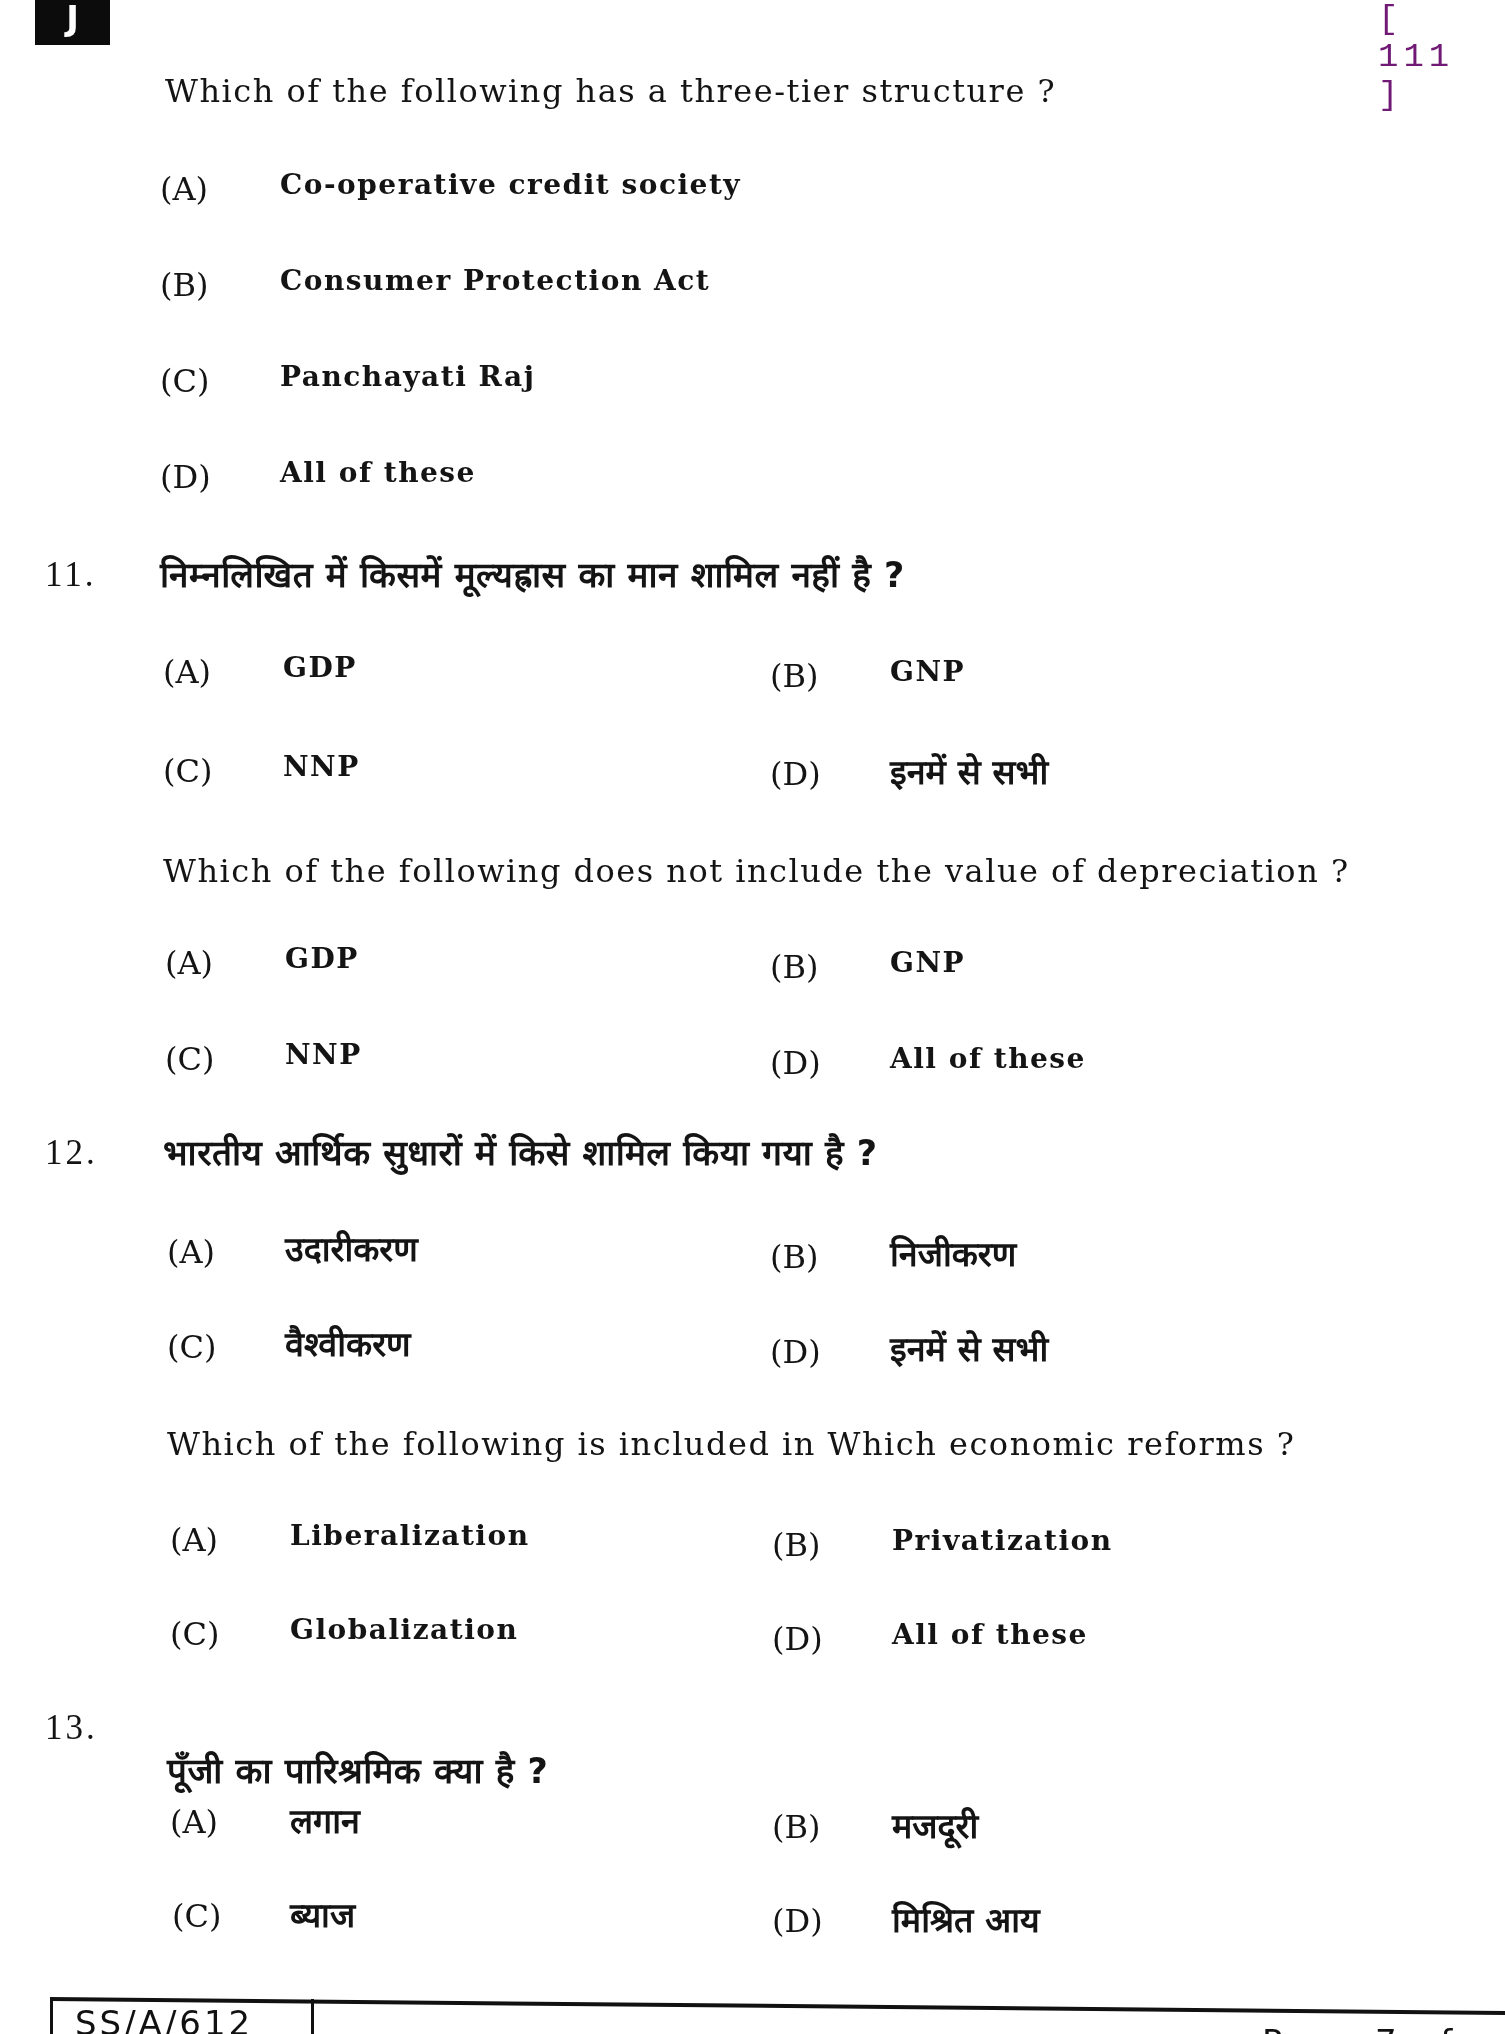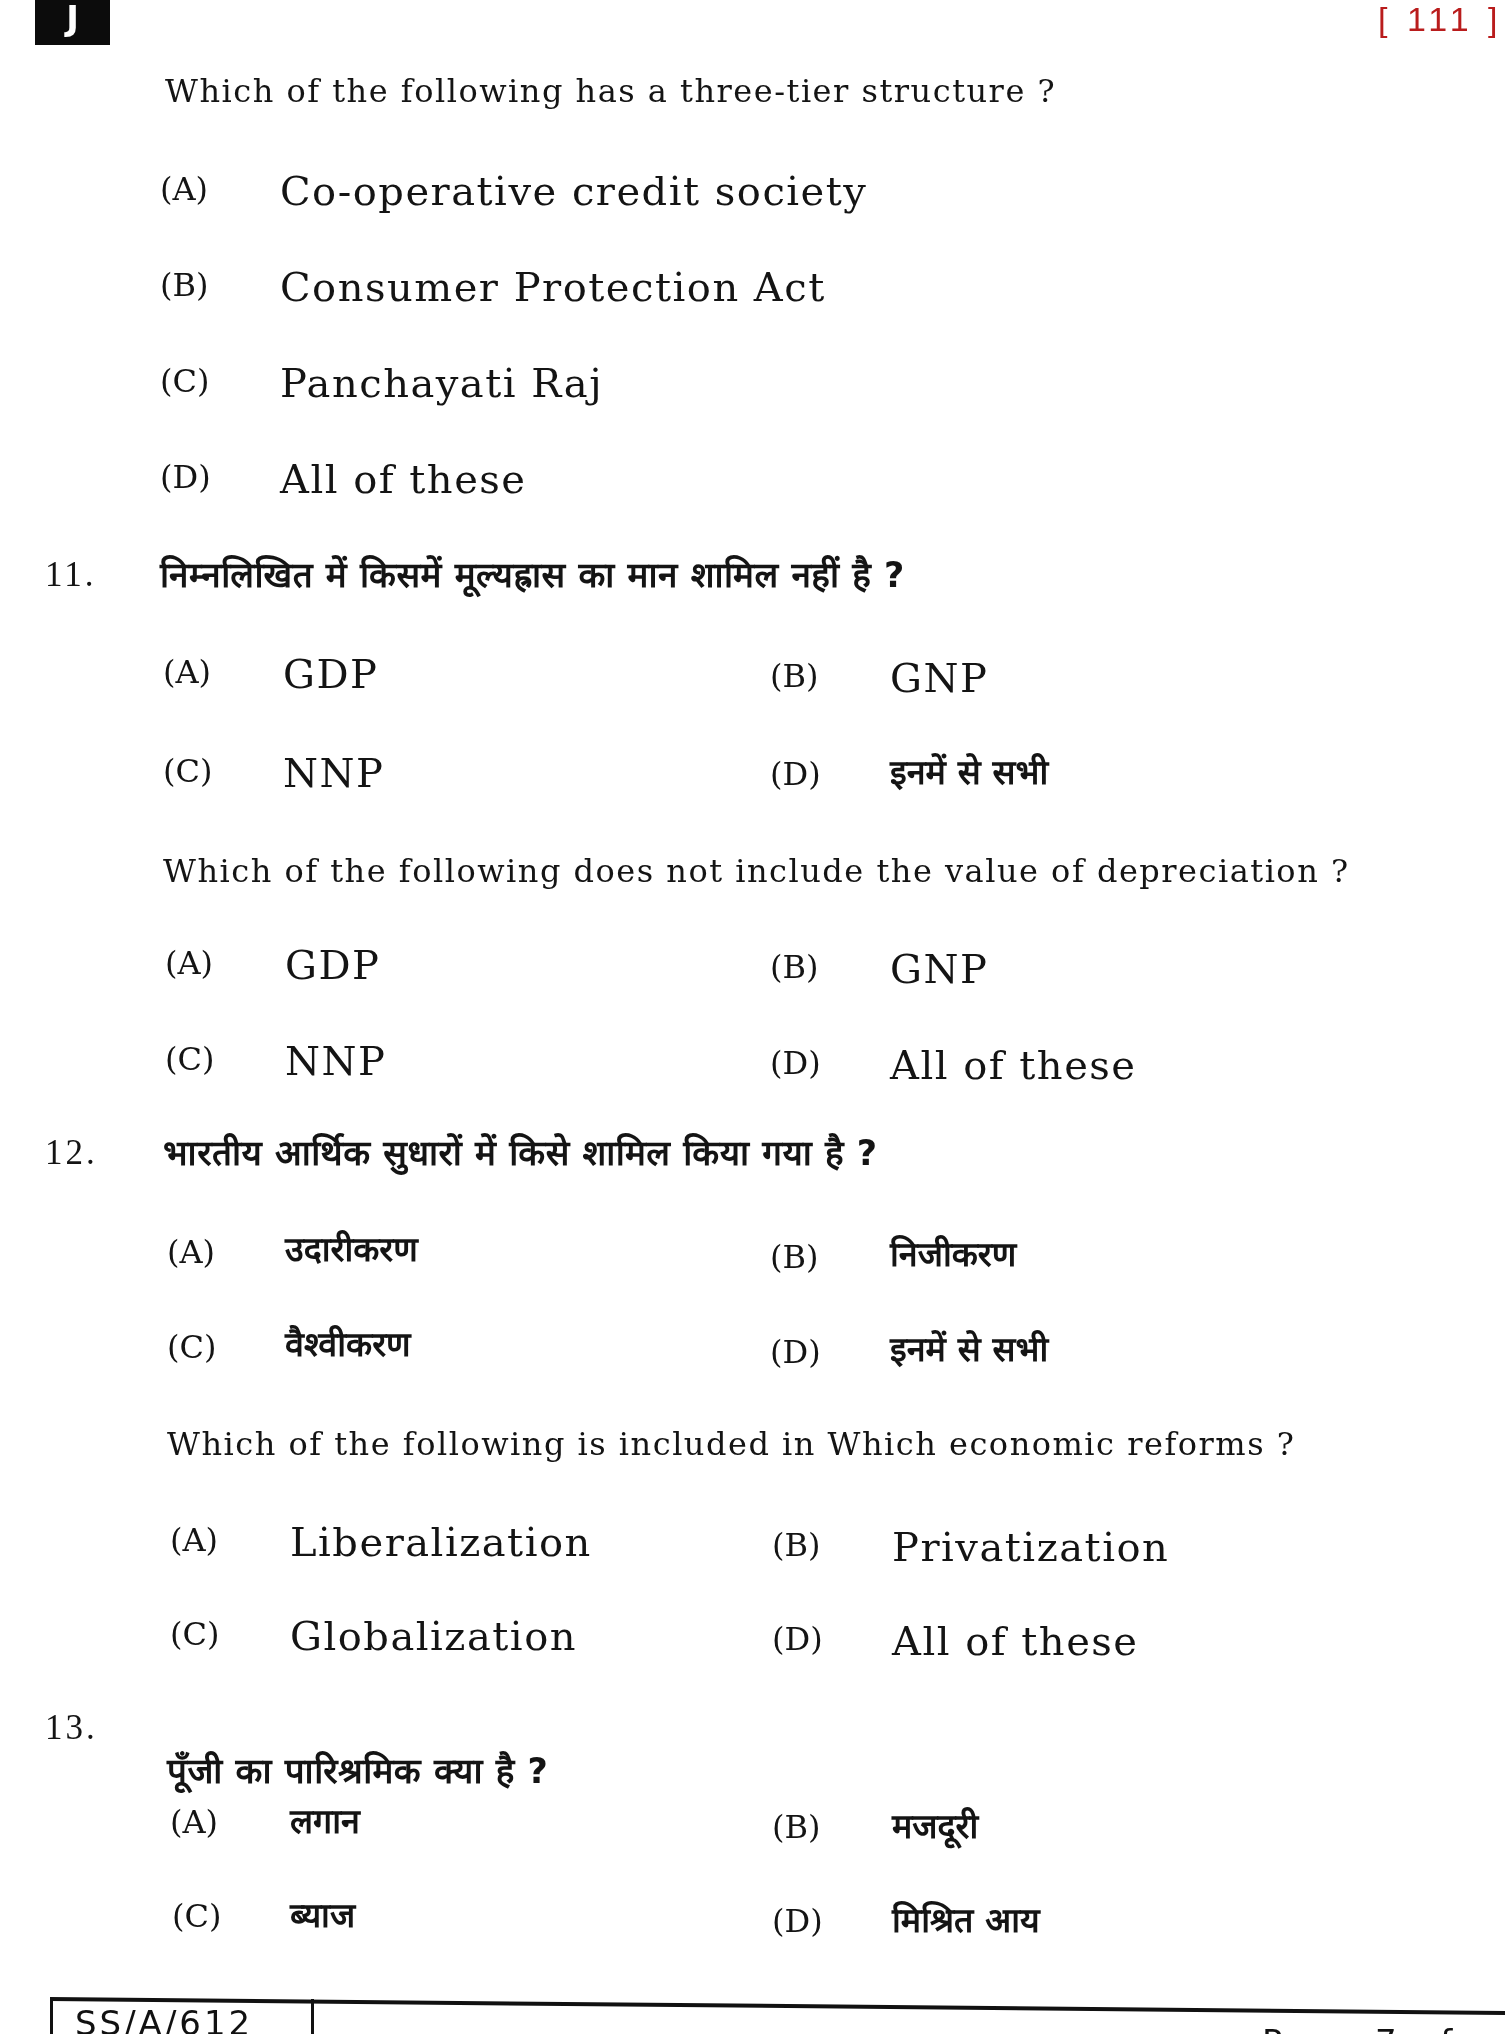--- a/index.html
+++ b/index.html
@@ -2,28 +2,28 @@
 <html><head>
 <meta charset="utf-8">
 <style>
   html, body { margin:0; padding:0; background:#ffffff; }
   body { width:1505px; height:2034px; position:relative; overflow:hidden;
          font-family:"DejaVu Serif", "Liberation Serif", serif; color:#141414; }
   .abs { position:absolute; white-space:nowrap; }
   .set-badge { position:absolute; left:35px; top:0; width:75px; height:45px; background:#0c0c0c;
                color:#fff; font-family:"DejaVu Sans", sans-serif; font-weight:bold; font-size:34px;
                text-align:center; line-height:36px; }
-  .page-code { position:absolute; left:1378px; top:0; font-family:Liberation Sans, sans-serif;
-               font-size:34px; letter-spacing:5px; color:#b91c1c; }
+  .page-code { position:absolute; left:1378px; top:0; font-family:Liberation Mono, monospace;
+               font-size:34px; letter-spacing:5px; color:#701a75; }
   .qnum { position:absolute; left:45px; font-family:"Liberation Serif", serif; font-size:35px; letter-spacing:3px; }
   .stem { position:absolute; font-size:33px; letter-spacing:1.2px; }
   .stem-en { font-family:"DejaVu Serif", serif; font-size:32px; letter-spacing:1.5px; }
   .stem-hi { font-family:"DejaVu Sans", sans-serif; font-size:35px; font-weight:bold; letter-spacing:0.5px; }
   .opt-label { position:absolute; font-family:"DejaVu Serif", serif; font-size:32px; }
-  .opt-text { position:absolute; font-family:"DejaVu Serif", serif; font-size:40px; letter-spacing:1.5px; }
+  .opt-text { position:absolute; font-family:"DejaVu Serif", serif; font-size:28px; letter-spacing:1.5px;font-weight:bold; }
   .opt-text.hi { font-family:"DejaVu Sans", sans-serif; font-weight:bold; font-size:34px; letter-spacing:0; }
   .footer-line { position:absolute; left:50px; top:1997px; width:1460px; height:4px; background:#111;
                  transform:rotate(0.55deg); transform-origin:left center; }
   .footer-box { position:absolute; left:50px; top:1999px; width:258px; height:60px;
                 border-left:3px solid #111; border-right:3px solid #111; }
   .footer-code { position:absolute; left:75px; top:2003px; font-family:"DejaVu Sans", sans-serif;
                  font-size:34px; letter-spacing:3px; color:#111; }
   .footer-page { position:absolute; left:1262px; top:2022px; font-family:"DejaVu Sans", sans-serif;
                  font-size:34px; letter-spacing:4px; color:#111; }
 </style>

